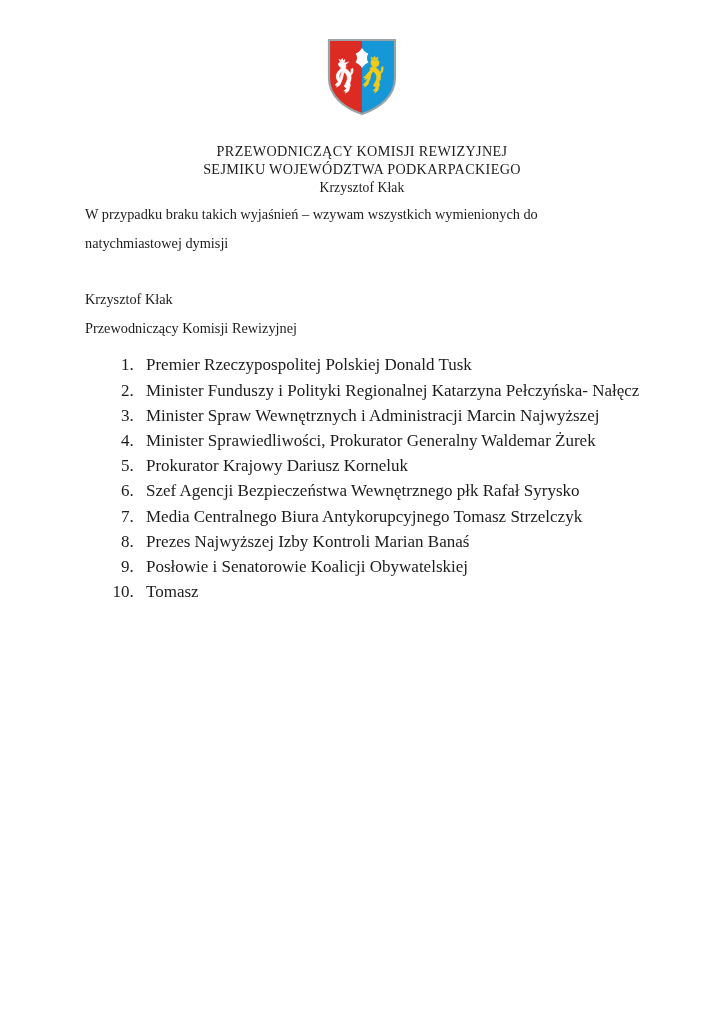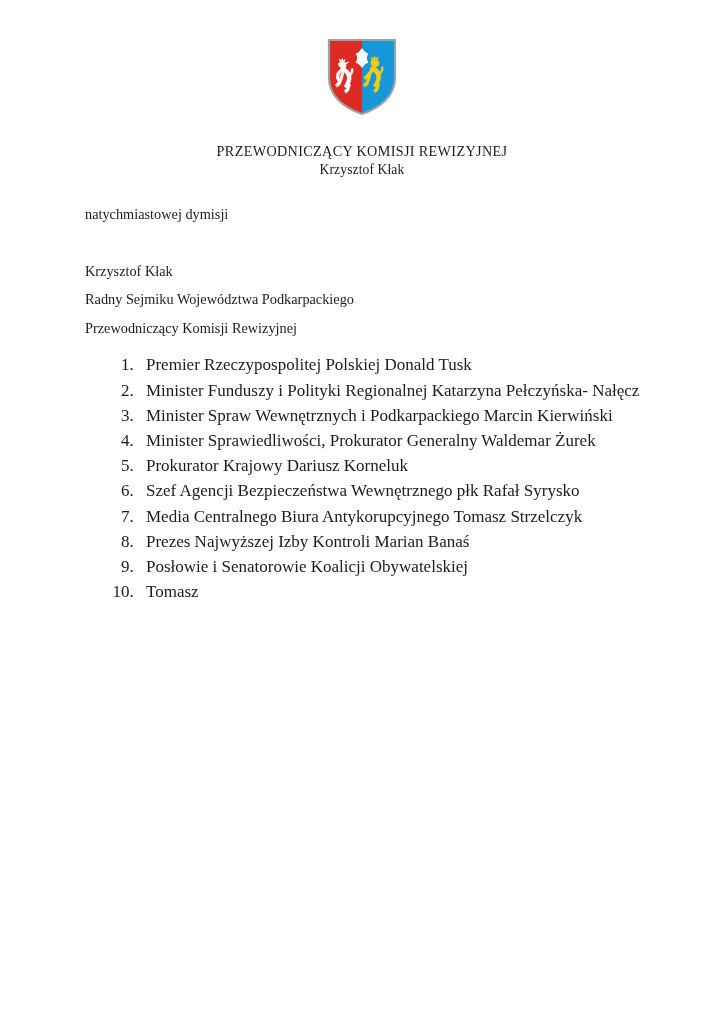--- a/index.html
+++ b/index.html
@@ -183,40 +183,41 @@
 
         <path d="M53.0,36.4 C55.6,34.8 56.8,31.6 56.0,28.6 L54.2,29.4 C54.8,31.6 54.0,33.8 52.4,35.2 Z"></path>
       </g>
 
       <path d="M2,2 L68,2 L68,40 C68,58 53,70 35,76 C17,70 2,58 2,40 Z" fill="none" stroke="#9AA3A8" stroke-width="2.2"></path>
     </svg>
   </div>
 
   <div class="header-block">
     <div class="header-line-upper">PRZEWODNICZĄCY KOMISJI REWIZYJNEJ</div>
+    <div class="header-line-upper">SEJMIKU WOJEWÓDZTWA PODKARPACKIEGO</div>
     <div class="header-name">Krzysztof Kłak</div>
   </div>
 
   <div class="body-area">
 
     <p class="para-justified">
+      <span>W przypadku braku takich wyjaśnień – wzywam wszystkich wymienionych do</span>
       <span class="last-line">natychmiastowej dymisji</span>
     </p>
 
     <div class="sig-block">
       <span class="sig-line">Krzysztof Kłak</span>
-      <span class="sig-line">Radny Sejmiku Województwa Podkarpackiego</span>
       <span class="sig-line">Przewodniczący Komisji Rewizyjnej</span>
     </div>
 
 
     <ol class="recipients">
       <li>Premier Rzeczypospolitej Polskiej Donald Tusk</li>
       <li>Minister Funduszy i Polityki Regionalnej Katarzyna Pełczyńska- Nałęcz</li>
-      <li>Minister Spraw Wewnętrznych i Podkarpackiego Marcin Kierwiński</li>
+      <li>Minister Spraw Wewnętrznych i Administracji Marcin Najwyższej</li>
       <li>Minister Sprawiedliwości, Prokurator Generalny Waldemar Żurek</li>
       <li>Prokurator Krajowy Dariusz Korneluk</li>
       <li>Szef Agencji Bezpieczeństwa Wewnętrznego płk Rafał Syrysko</li>
       <li>Media Centralnego Biura Antykorupcyjnego Tomasz Strzelczyk</li>
       <li>Prezes Najwyższej Izby Kontroli Marian Banaś</li>
       <li>Posłowie i Senatorowie Koalicji Obywatelskiej</li>
       <li>Tomasz</li>
     </ol>
 
   </div>

